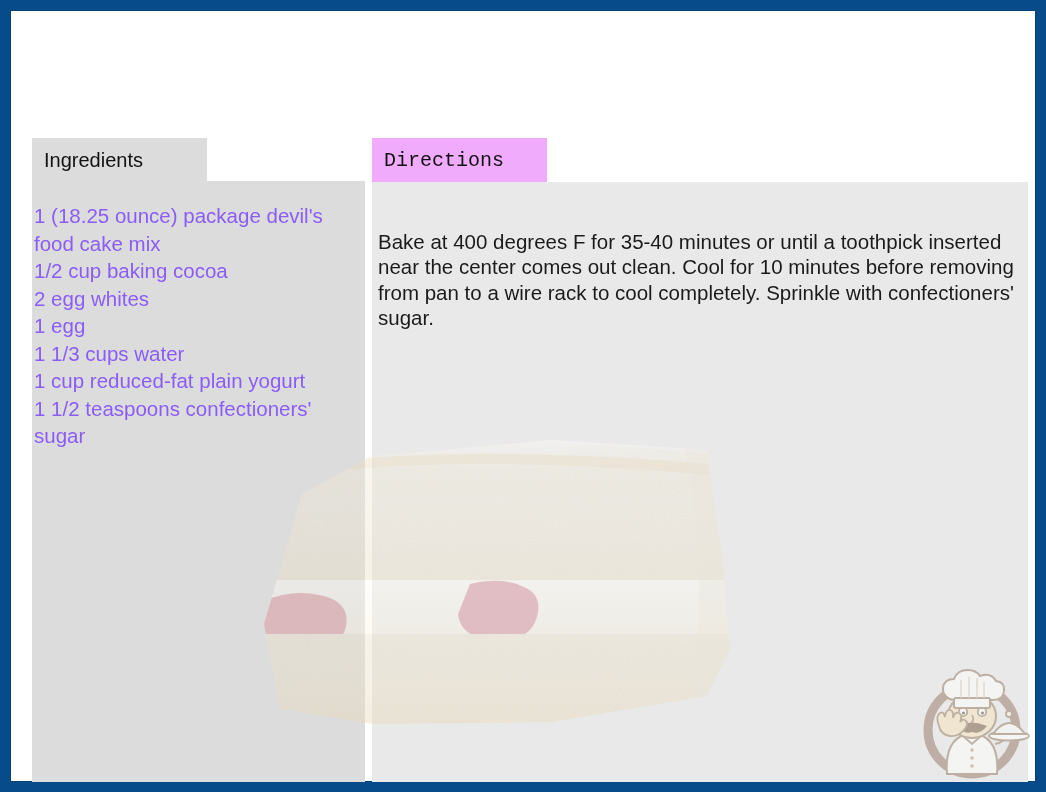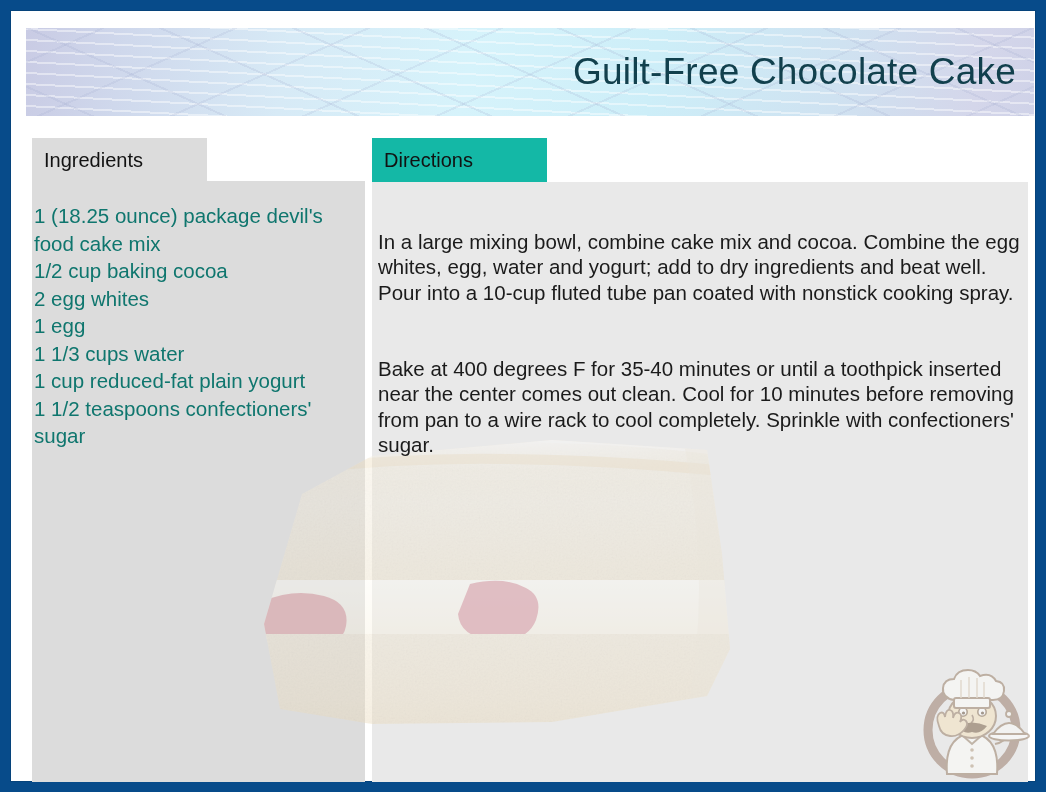--- a/index.html
+++ b/index.html
@@ -99,26 +99,26 @@
   #ing-tab   { left: 22px;  top: 128px; width: 175px; height: 43px; background:#dcdcdc; }
   #ing-body  { left: 22px;  top: 171px; width: 333px; height: 601px; background:#dcdcdc; }
   #ing-text  {
     position: absolute;
     left: 24px;
     top: 192px;
     width: 310px;
     z-index: 6;
     font-size: 20.5px;
     line-height: 27.5px;
-    color: #0f766e;
+    color: #8b5cf6;
     white-space: pre-line;
   }
 
   
-  #dir-tab   { left: 362px; top: 128px; width: 175px; height: 44px; background:#14b8a6; }
+  #dir-tab   { left: 362px; top: 128px; width: 175px; height: 44px; background:#f0abfc;font-family:Liberation Mono, monospace; }
   #dir-body  { left: 362px; top: 172px; width: 656px; height: 600px; background:#e9e9e9; }
   #dir-text  {
     position: absolute;
     left: 368px;
     top: 193px;
     width: 642px;
     z-index: 6;
     font-size: 20.5px;
     line-height: 25.5px;
     color: #1b1b1b;
@@ -149,23 +149,20 @@
     z-index: 5;
     opacity: 0.55;
     pointer-events: none;
   }
 </style>
 </head>
 <body>
 
 <div id="slide">
 
-  <div class="banner">
-    <div class="banner-title">Guilt-Free Chocolate Cake</div>
-  </div>
 
   <div id="ing-body" class="panel-body"></div>
 
   <div id="ing-tab" class="panel-tab">
     <span class="tab-label">Ingredients</span>
   </div>
 
   <div id="ing-text">1 (18.25 ounce) package devil's food cake mix
 1/2 cup baking cocoa
 2 egg whites
@@ -174,21 +171,20 @@
 1 cup reduced-fat plain yogurt
 1 1/2 teaspoons confectioners' sugar</div>
 
   <div id="dir-body" class="panel-body"></div>
 
   <div id="dir-tab" class="panel-tab">
     <span class="tab-label">Directions</span>
   </div>
 
   <div id="dir-text">
-    <p class="para">In a large mixing bowl, combine cake mix and cocoa. Combine the egg whites, egg, water and yogurt; add to dry ingredients and beat well. Pour into a 10-cup fluted tube pan coated with nonstick cooking spray.</p>
     <p class="para">Bake at 400 degrees F for 35-40 minutes or until a toothpick inserted near the center comes out clean. Cool for 10 minutes before removing from pan to a wire rack to cool completely. Sprinkle with confectioners' sugar.</p>
   </div>
 
   <svg class="cake" viewBox="0 0 510 305">
     <defs>
       <linearGradient id="spongeTop" x1="0" y1="0" x2="0" y2="1">
         <stop offset="0%" stop-color="#f5e7cd"></stop>
         <stop offset="14%" stop-color="#f7edd7"></stop>
         <stop offset="45%" stop-color="#f6eedd"></stop>
         <stop offset="100%" stop-color="#f2e6cb"></stop>

